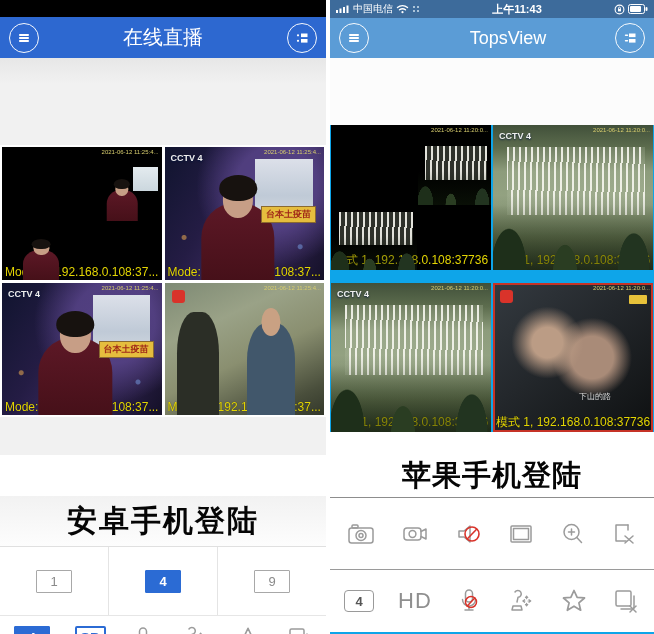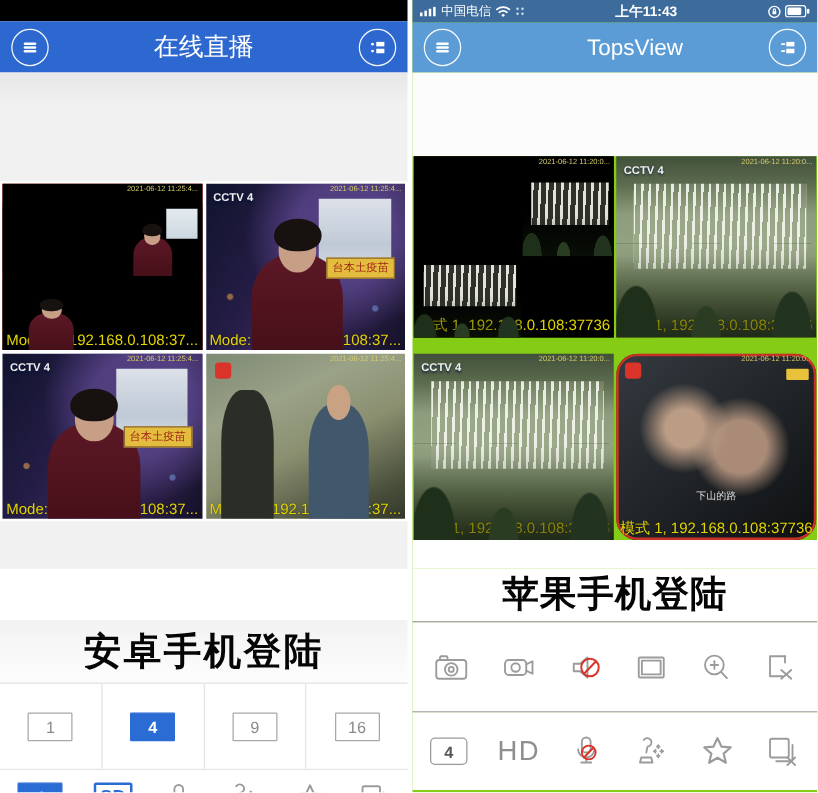--- a/index.html
+++ b/index.html
@@ -28,47 +28,47 @@
   .num-btn{min-width:36px;height:23px;border:1px solid #a8a8a8;background:#fff;color:#8a8a8a;
            font-size:13px;display:flex;align-items:center;justify-content:center;border-radius:1px;}
   .num-btn.active{background:#2b6bd4;border-color:#2b6bd4;color:#fff;font-weight:bold;}
   .l-toolbar{height:43px;background:#fff;display:flex;align-items:center;justify-content:space-between;padding:0 14px;}
   .sd-btn{border:2px solid #2b6bd4;color:#2b6bd4;font-weight:bold;font-size:15px;line-height:1;
           padding:2px 3px;border-radius:2px;background:#fff;text-align:center;}
   .l-nav{height:16px;background:#fff;border-top:1px solid #d9d9d9;position:relative;overflow:hidden;}
   .l-nav svg{position:absolute;top:5px;}
 
   
-  .phone-right{position:absolute;left:330px;top:0;width:324px;height:634px;background:#84cc16;}
+  .phone-right{position:absolute;left:330px;top:0;width:324px;height:634px;background:#0ea5e9;}
   .r-status{height:18px;background:#3d6b9b;color:#fff;display:flex;align-items:center;padding:0 6px;font-size:10px;}
   .r-status .grp{display:flex;align-items:center;gap:3px;}
   .r-status .time{flex:1;text-align:center;font-weight:bold;font-size:11px;}
   .r-header{height:40px;background:#5b9cd6;display:flex;align-items:center;padding:0 9px;}
   .r-header .hdr-title{font-size:18px;margin-left:32px;}
   .r-gap{height:67px;background:#fcfcfc;}
   .r-grid{padding:0 1px;display:grid;grid-template-columns:1fr 1fr;grid-template-rows:145px 149px;column-gap:2px;row-gap:13px;}
   .r-after{height:23px;background:#fff;}
   .r-caption{height:43px;border-bottom:1px solid #8d8d8d;background:#fff;letter-spacing:1px;
              display:flex;align-items:center;justify-content:center;font-size:29px;font-weight:bold;color:#050505;}
   .r-toolbar1{height:72px;background:#fff;border-bottom:1px solid #9a9a9a;
               display:flex;align-items:center;justify-content:space-between;padding:0 16px;}
   .r-toolbar2{height:62px;background:#fff;display:flex;align-items:center;justify-content:space-between;padding:0 14px;}
   .hd-label{color:#8f8f8f;font-size:22px;letter-spacing:1px;}
   .page4-box{min-width:30px;height:22px;border:1.5px solid #9a9a9a;border-radius:4px;color:#555;
              font-size:13px;font-weight:bold;display:flex;align-items:center;justify-content:center;}
 
   
-  .tile{position:relative;background:#000;overflow:hidden;}
+  .tile{position:relative;background:#000;overflow:hidden;padding-left:22px;}
   .tile.sel{outline:2px solid #c63326;outline-offset:-2px;}
   .tile-label{position:absolute;left:3px;bottom:1px;color:#e3d503;font-size:12px;white-space:nowrap;
               max-width:97%;overflow:hidden;text-shadow:0 0 1px rgba(0,0,0,.6);}
   .ts{position:absolute;right:3px;top:2px;color:#d6cc6d;font-size:6px;white-space:nowrap;z-index:4;}
   .chan{position:absolute;left:6px;top:6px;color:#efefef;font-size:9px;font-weight:bold;
         text-shadow:0 1px 2px rgba(0,20,60,.8);z-index:4;}
-  .banner{position:absolute;right:5%;top:44%;background:#e5bd3e;color:#a02818;font-size:9px;font-weight:normal;
+  .banner{position:absolute;right:5%;top:44%;background:#e5bd3e;color:#a02818;font-size:9px;font-weight:bold;
           padding:1px 4px;border:1px solid #8a6a30;white-space:nowrap;z-index:4;}
   .subtitle{position:absolute;bottom:20%;width:100%;text-align:center;color:#ddd;font-size:8px;z-index:4;}
   .logo-red{position:absolute;left:7px;top:7px;width:13px;height:13px;background:#d9332a;border-radius:3px;z-index:4;}
   .logo-yellow{position:absolute;right:6px;top:12px;width:18px;height:9px;background:#e7c23a;border-radius:1px;z-index:4;}
 
   .scene-anchor{background:
       radial-gradient(circle at 12% 68%, rgba(235,170,80,.55) 0 2px, transparent 3px),
       radial-gradient(circle at 85% 75%, rgba(120,160,230,.5) 0 2px, transparent 3px),
       radial-gradient(circle at 70% 30%, rgba(90,70,140,.8) 0 28%, transparent 55%),
       linear-gradient(120deg,#10142e 0%,#241c44 35%,#3a2a5e 60%,#141027 100%);}
@@ -93,21 +93,21 @@
   .scene-gun{background:linear-gradient(155deg,#7e8a74 0%,#9aa287 30%,#8a8f70 55%,#4a4f3c 85%,#33382a 100%);}
   .fig{position:absolute;bottom:0;background:#20242a;border-radius:40% 40% 0 0;z-index:1;}
   .fig.f1{left:8%;width:26%;height:78%;background:#2b2e26;}
   .fig.f2{left:52%;width:30%;height:70%;background:#41576b;}
   .fig.f2::before{content:"";position:absolute;top:-16%;left:50%;transform:translateX(-50%);
       width:40%;height:30%;background:#c9a183;border-radius:50%;}
 
   .scene-faces{background:
       radial-gradient(circle at 34% 40%, #bb9c85 0 11%, transparent 26%),
       radial-gradient(circle at 62% 50%, #a98b78 0 17%, transparent 32%),
-      linear-gradient(140deg,#343a40 0%,#23272b 45%,#0e1011 100%); border-radius: 17px;}
+      linear-gradient(140deg,#343a40 0%,#23272b 45%,#0e1011 100%);}
 
   .scene-bike{background:
       radial-gradient(circle at 38% 72%, rgba(25,25,25,.85) 0 8%, transparent 9%),
       radial-gradient(circle at 70% 70%, rgba(25,25,25,.85) 0 8%, transparent 9%),
       radial-gradient(ellipse 22% 30% at 52% 68%, #c23326 0 60%, transparent 62%),
       linear-gradient(180deg,#9d9c94 0%,#d2d0c7 40%,#c2bfb4 75%,#8f8c80 100%);}
 
   .quad{position:absolute;inset:0;display:grid;grid-template-columns:1.18fr 1fr;grid-template-rows:1fr 1fr;
         gap:1px;background:#000;padding-top:15px;}
   .q{position:relative;overflow:hidden;background:#000;}
@@ -198,23 +198,20 @@
 
     <div class="l-btnrow">
       <div class="l-btncell">
         <div class="num-btn">1</div>
       </div>
       <div class="l-btncell">
         <div class="num-btn active">4</div>
       </div>
       <div class="l-btncell">
         <div class="num-btn">9</div>
-      </div>
-      <div class="l-btncell">
-        <div class="num-btn">16</div>
       </div>
     </div>
 
     <div class="l-toolbar">
       <div class="num-btn active">4</div>
       <div class="sd-btn">SD</div>
       <svg class="g" width="24" height="26" viewBox="0 0 24 26">
         <rect x="8.5" y="3" width="7" height="12" rx="3.5"></rect>
           <path d="M5.5 12.5 a6.5 6.5 0 0 0 13 0"></path>
           <line x1="12" y1="19" x2="12" y2="22"></line>

